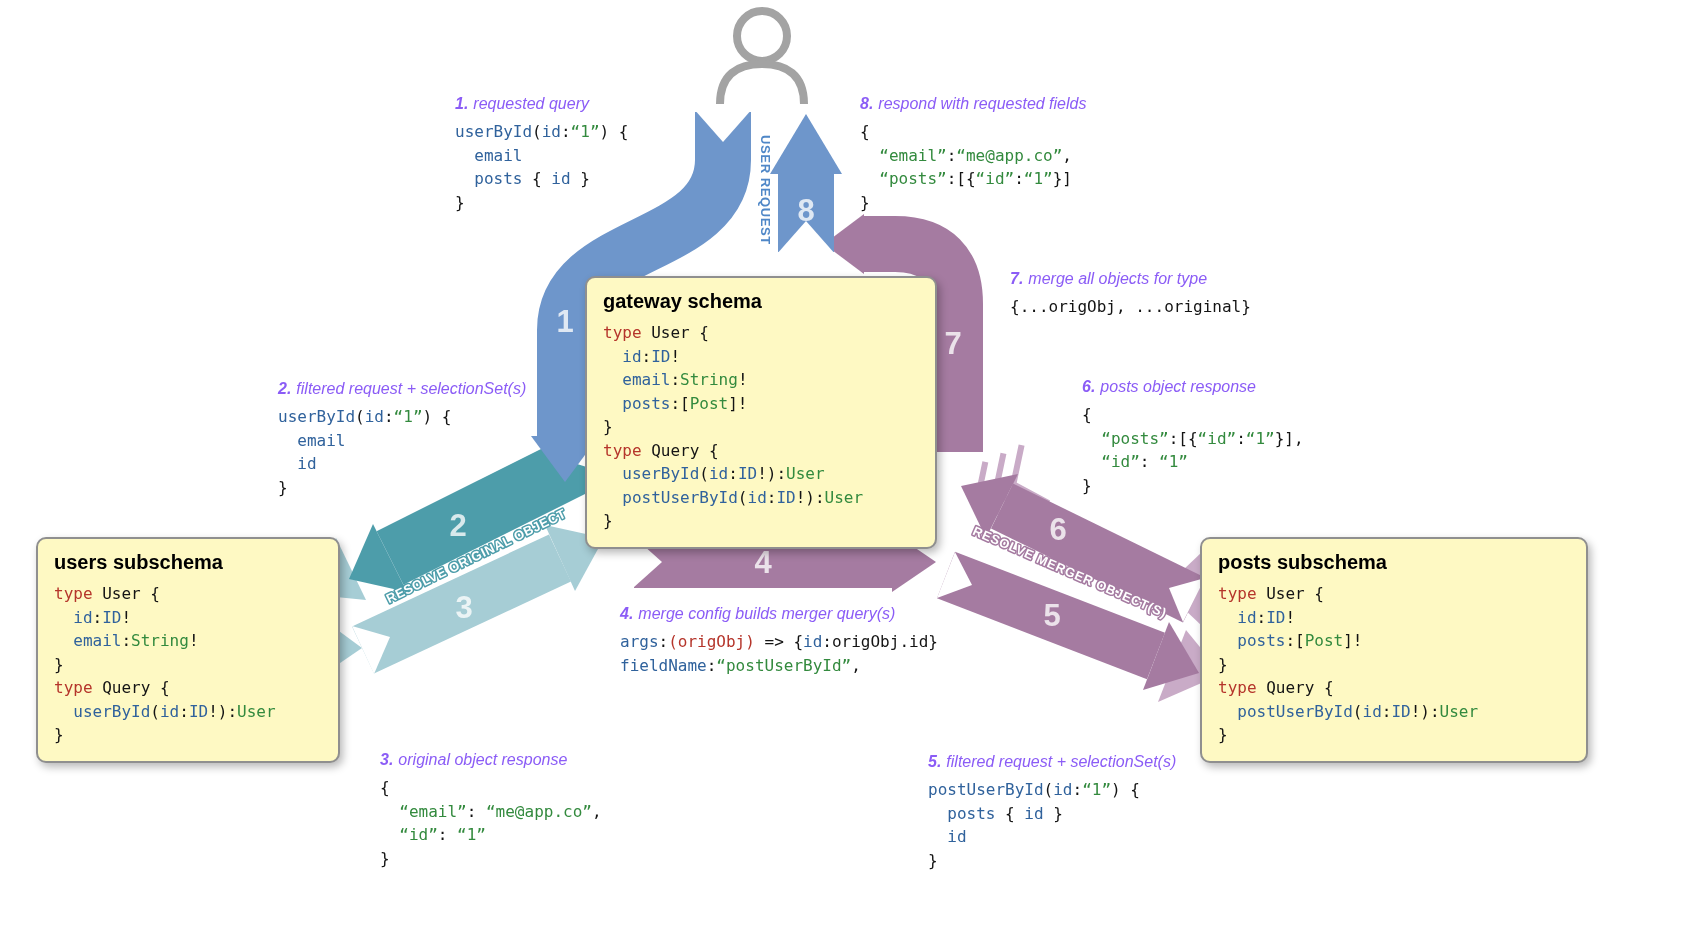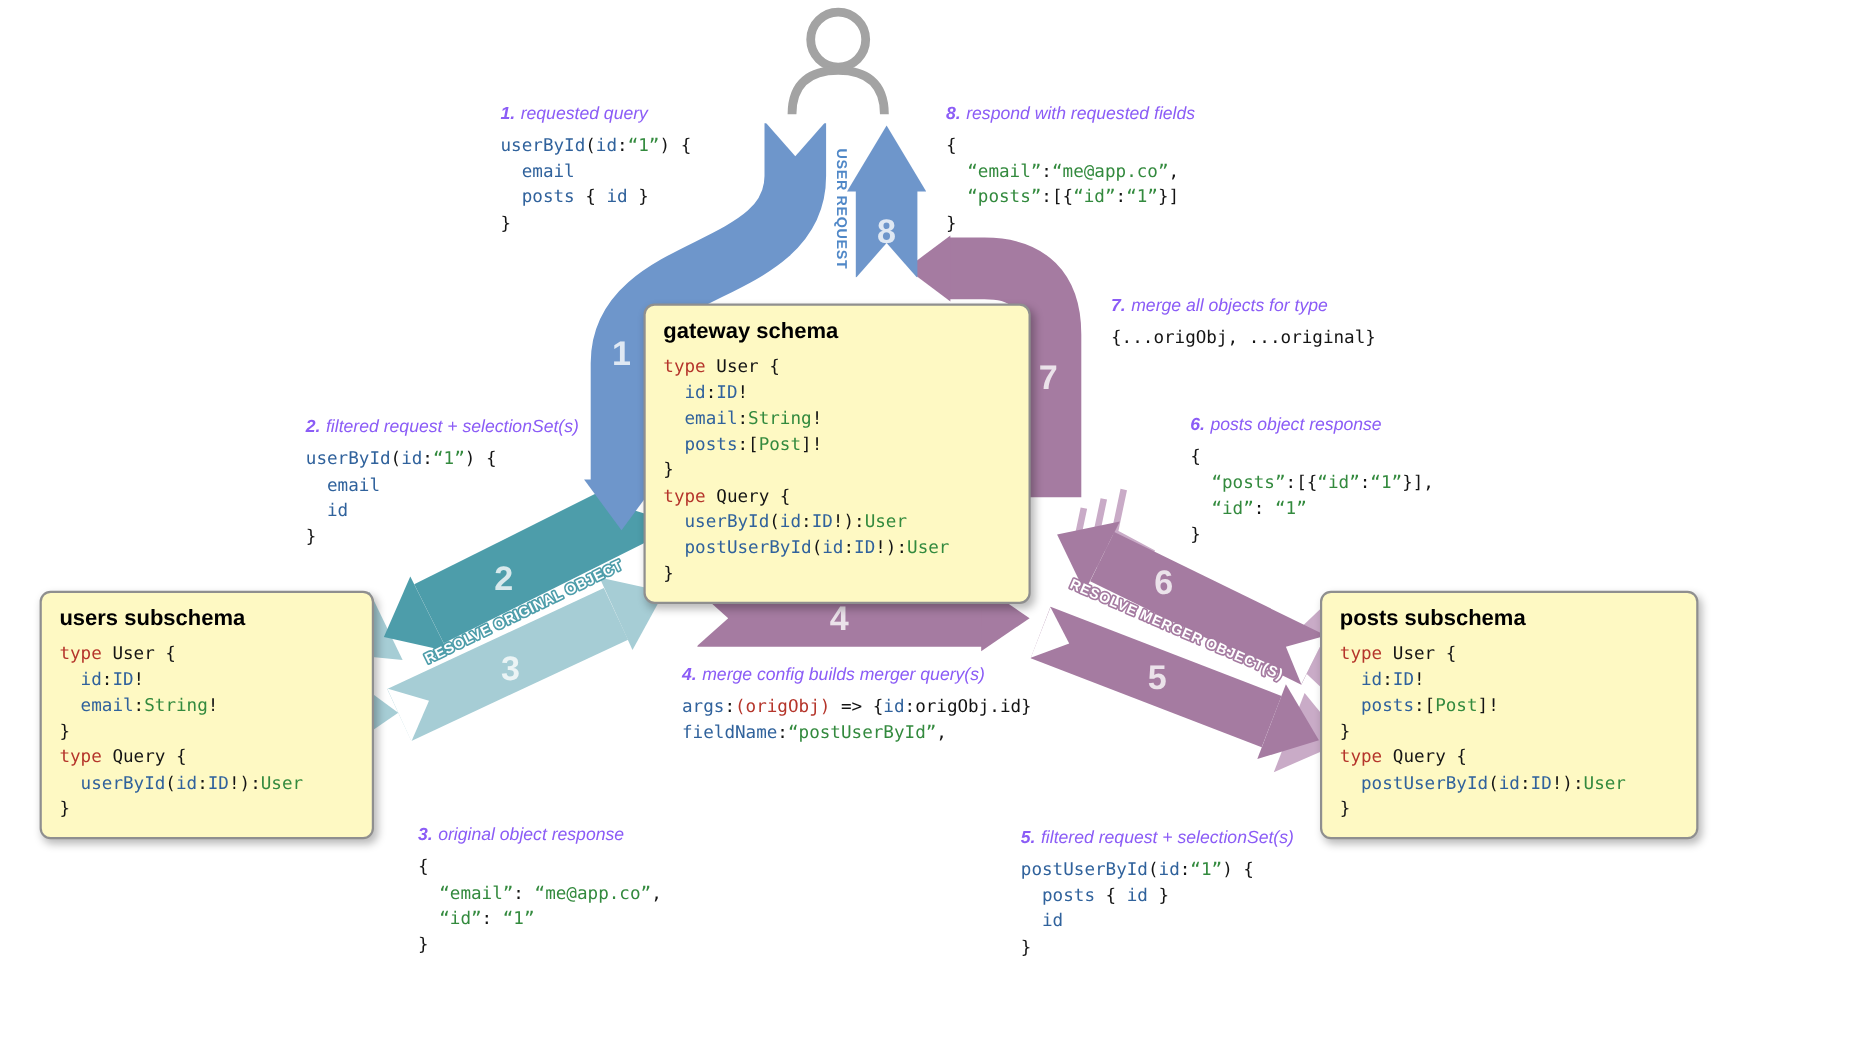--- a/index.html
+++ b/index.html
@@ -147,21 +147,21 @@
         <div class="code-line"><span class="tok-k">type</span><span class="tok-p"> User {</span></div>
         <div class="code-line"><span class="tok-p">  </span><span class="tok-f">id</span><span class="tok-p">:</span><span class="tok-f">ID</span><span class="tok-p">!</span></div>
         <div class="code-line"><span class="tok-p">  </span><span class="tok-f">email</span><span class="tok-p">:</span><span class="tok-t">String</span><span class="tok-p">!</span></div>
         <div class="code-line"><span class="tok-p">}</span></div>
         <div class="code-line"><span class="tok-k">type</span><span class="tok-p"> Query {</span></div>
         <div class="code-line"><span class="tok-p">  </span><span class="tok-f">userById</span><span class="tok-p">(</span><span class="tok-f">id</span><span class="tok-p">:</span><span class="tok-f">ID</span><span class="tok-p">!):</span><span class="tok-t">User</span></div>
         <div class="code-line"><span class="tok-p">}</span></div>
       </div>
   </div>
 
-  <div class="schema-box" style="left:1200px; top:537px; width:344px;">
+  <div class="schema-box" style="left:1200px; top:537px; width:388px;">
     <div class="box-title">posts subschema</div>
     <div class="code">
         <div class="code-line"><span class="tok-k">type</span><span class="tok-p"> User {</span></div>
         <div class="code-line"><span class="tok-p">  </span><span class="tok-f">id</span><span class="tok-p">:</span><span class="tok-f">ID</span><span class="tok-p">!</span></div>
         <div class="code-line"><span class="tok-p">  </span><span class="tok-f">posts</span><span class="tok-p">:[</span><span class="tok-t">Post</span><span class="tok-p">]!</span></div>
         <div class="code-line"><span class="tok-p">}</span></div>
         <div class="code-line"><span class="tok-k">type</span><span class="tok-p"> Query {</span></div>
         <div class="code-line"><span class="tok-p">  </span><span class="tok-f">postUserById</span><span class="tok-p">(</span><span class="tok-f">id</span><span class="tok-p">:</span><span class="tok-f">ID</span><span class="tok-p">!):</span><span class="tok-t">User</span></div>
         <div class="code-line"><span class="tok-p">}</span></div>
       </div>

